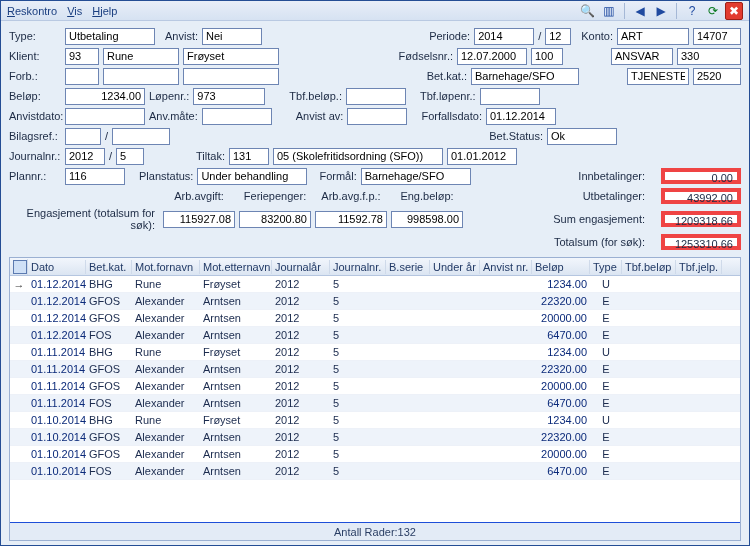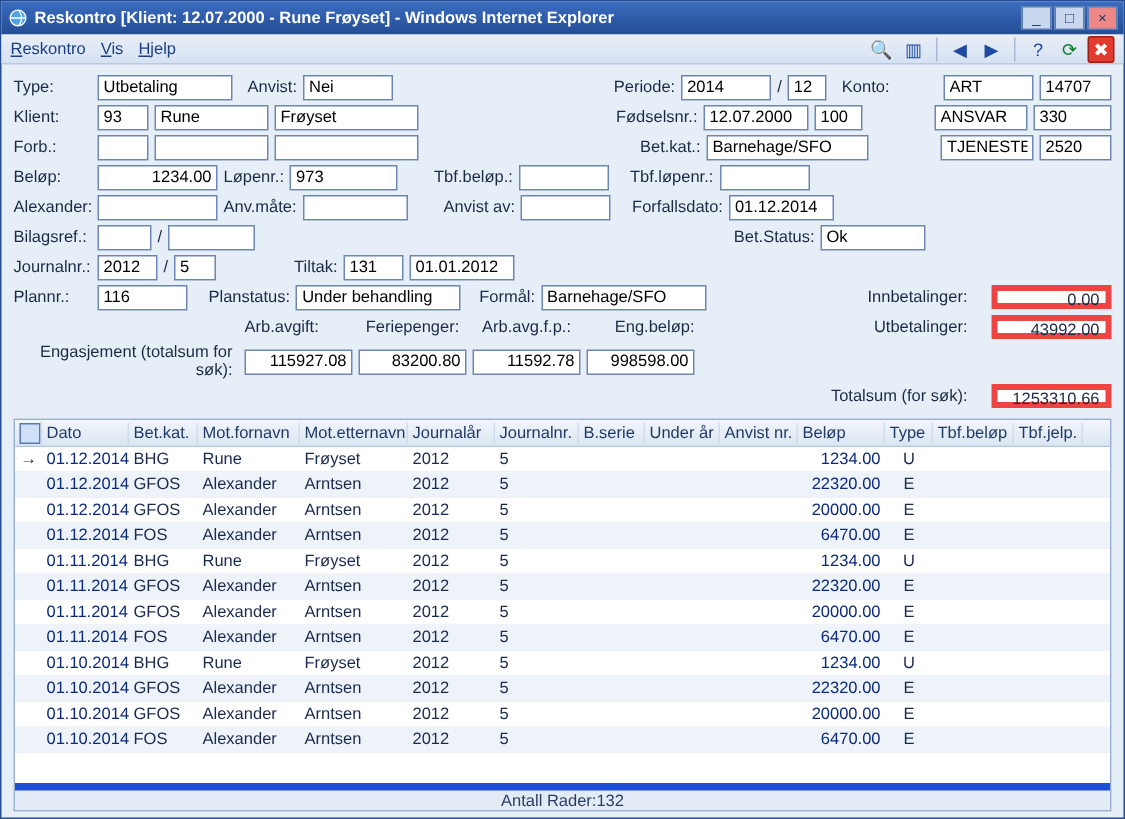--- a/index.html
+++ b/index.html
@@ -52,38 +52,28 @@
   .grid-header { background: linear-gradient(#f2f6fc,#dbe5f2); border-bottom:1px solid #b5c6e0; font-weight: normal; color:#223a66; height:18px; }
   .grid-header > div { border-right:1px solid #cfdaea; padding:1px 3px; overflow:hidden; white-space:nowrap; font-size:11px; }
   .grid-body { flex:1; overflow-y:auto; }
   .grid-row { height:17px; border-bottom:1px solid #edf1f8; color:#1b2b4e; }
   .grid-row.alt { background:#eef3fa; }
   .grid-row > div { padding:0 3px; overflow:hidden; white-space:nowrap; font-size:11px; }
   .c-date { color:#0b2a7a; }
   .c-num { text-align:right; color:#0b2a7a; }
   .c-type { text-align:center; }
   .rowptr { color:#333; display:flex; justify-content:center; }
-  .grid-footer { border-top:5px solid #1d4ed8; height:18px; background:#e3ebf6; color:#2a3e64; display:flex; align-items:center; justify-content:center; font-size:11px;}
+  .grid-footer { border-top:1px solid #1d4ed8; height:18px; background:#e3ebf6; color:#2a3e64; display:flex; align-items:center; justify-content:center; font-size:11px;}
   .corner-icon { width:14px;height:14px; background:#cfe0f6; border:1px solid #5b7ab0;}
   .refresh { color:#0b7a22; }
 </style>
 </head>
 <body>
 
 <div class="window">
-  <div class="titlebar">
-    <svg class="ie-icon" viewBox="0 0 16 16">
-        <circle cx="8" cy="8" r="6" fill="#4fa3e3" stroke="#fff"></circle>
-        <path d="M2 8 h12 M8 2 a8 8 0 0 1 0 12" stroke="#fff" fill="none"></path>
-      </svg>
-    <div class="titlebar-text">Reskontro [Klient: 12.07.2000 - Rune Frøyset] - Windows Internet Explorer</div>
-    <div class="winbtn">_</div>
-    <div class="winbtn">□</div>
-    <div class="winbtn close">×</div>
-  </div>
 
   <div class="menubar">
     <span class="mi"><u>R</u><span></span>eskontro</span>
     <span class="mi"><u>V</u>is</span>
     <span class="mi"><u>H</u>jelp</span>
     <div class="tool-right">
       <span class="ticon blue">🔍</span>
       <span class="ticon blue">▥</span>
       <span class="vsep"></span>
       <span class="ticon blue">◀</span>
@@ -101,35 +91,35 @@
       <div class="row">
         <label class="fld w-type">Type:</label>
         <input class="inp" style="width: 90px;" value="Utbetaling">
         <label class="fld" style="margin-left:6px">Anvist:</label>
         <input class="inp" style="width: 60px;" value="Nei">
         <label class="fld" style="margin-left:auto">Periode:</label>
         <input class="inp" style="width: 60px;" value="2014">
         <span>/</span>
         <input class="inp" style="width: 26px;" value="12">
         <label class="fld" style="margin-left:6px">Konto:</label>
-        <input class="inp" style="width: 60px; margin-left: 32px;" value="ART">
+        <input class="inp" style="width: 72px;" value="ART">
         <input class="inp" style="width: 48px;" value="14707">
       </div>
 
       <div class="row">
         <label class="fld w-type">Klient:</label>
         <input class="inp" style="width: 34px;" value="93">
         <input class="inp" style="width: 76px;" value="Rune">
         <input class="inp" style="width: 96px;" value="Frøyset">
         <label class="fld" style="margin-left:auto">Fødselsnr.:</label>
         <input class="inp" style="width: 70px;" value="12.07.2000">
         <input class="inp" style="width: 32px;" value="100">
         <span style="width:40px"></span>
         <input class="inp" style="width: 62px;" value="ANSVAR">
-        <input class="inp" style="width: 52px;" value="330">
+        <input class="inp" style="width: 64px;" value="330">
       </div>
 
       <div class="row">
         <label class="fld w-type">Forb.:</label>
         <input class="inp" style="width: 34px;">
         <input class="inp" style="width: 76px;">
         <input class="inp" style="width: 96px;">
         <label class="fld" style="margin-left:auto">Bet.kat.:</label>
         <input class="inp" style="width: 108px;" value="Barnehage/SFO">
         <span style="width:40px"></span>
@@ -142,21 +132,21 @@
         <input class="inp" style="width: 80px; text-align: right;" value="1234.00">
         <label class="fld">Løpenr.:</label>
         <input class="inp" style="width: 72px;" value="973">
         <label class="fld" style="margin-left:20px">Tbf.beløp.:</label>
         <input class="inp" style="width: 60px;">
         <label class="fld" style="margin-left:10px">Tbf.løpenr.:</label>
         <input class="inp" style="width: 60px;">
       </div>
 
       <div class="row">
-        <label class="fld w-type">Alexander:</label>
+        <label class="fld w-type">Anvistdato:</label>
         <input class="inp" style="width: 80px;">
         <label class="fld">Anv.måte:</label>
         <input class="inp" style="width: 70px;">
         <label class="fld" style="margin-left:20px">Anvist av:</label>
         <input class="inp" style="width: 60px;">
         <label class="fld" style="margin-left:10px">Forfallsdato:</label>
         <input class="inp" style="width: 70px;" value="01.12.2014">
       </div>
 
       <div class="row">
@@ -169,54 +159,59 @@
         <span style="width:120px"></span>
       </div>
 
       <div class="row">
         <label class="fld w-type">Journalnr.:</label>
         <input class="inp" style="width: 40px;" value="2012">
         <span>/</span>
         <input class="inp" style="width: 28px;" value="5">
         <label class="fld" style="margin-left:48px">Tiltak:</label>
         <input class="inp" style="width: 40px;" value="131">
+        <input class="inp" style="width: 170px;" value="05 (Skolefritidsordning (SFO))">
         <input class="inp" style="width: 70px;" value="01.01.2012">
       </div>
 
       <div class="row">
         <label class="fld w-type">Plannr.:</label>
         <input class="inp" style="width: 60px;" value="116">
         <label class="fld" style="margin-left:10px">Planstatus:</label>
         <input class="inp" style="width: 110px;" value="Under behandling">
         <label class="fld" style="margin-left:8px">Formål:</label>
         <input class="inp" style="width: 110px;" value="Barnehage/SFO">
         <div class="summary">
           <span class="sumlabel">Innbetalinger:</span>
           <span class="sumval">0.00</span>
         </div>
       </div>
 
       <div class="row">
         <span style="width:150px"></span>
-        <span style="width:72px;text-align:left">Arb.avgift:</span>
+        <span style="width:72px;text-align:center">Arb.avgift:</span>
         <span style="width:72px;text-align:center">Feriepenger:</span>
         <span style="width:72px;text-align:center">Arb.avg.f.p.:</span>
-        <span style="width:72px;text-align:right">Eng.beløp:</span>
+        <span style="width:72px;text-align:center">Eng.beløp:</span>
         <div class="summary">
           <span class="sumlabel">Utbetalinger:</span>
           <span class="sumval">43992.00</span>
         </div>
       </div>
 
       <div class="row">
         <label class="fld" style="width:150px;text-align:right;padding-right:4px">Engasjement (totalsum for søk):</label>
         <input class="inp" style="width: 72px; text-align: right;" value="115927.08">
         <input class="inp" style="width: 72px; text-align: right;" value="83200.80">
         <input class="inp" style="width: 72px; text-align: right;" value="11592.78">
         <input class="inp" style="width: 72px; text-align: right;" value="998598.00">
+        <div class="summary">
+          <span class="sumlabel">Sum engasjement:</span>
+          <span class="sumval">1209318.66</span>
+        </div>
       </div>
       <div class="row">
         <span style="flex:1"></span>
         <div class="summary">
           <span class="sumlabel">Totalsum (for søk):</span>
           <span class="sumval">1253310.66</span>
         </div>
       </div>
     </div>
 

